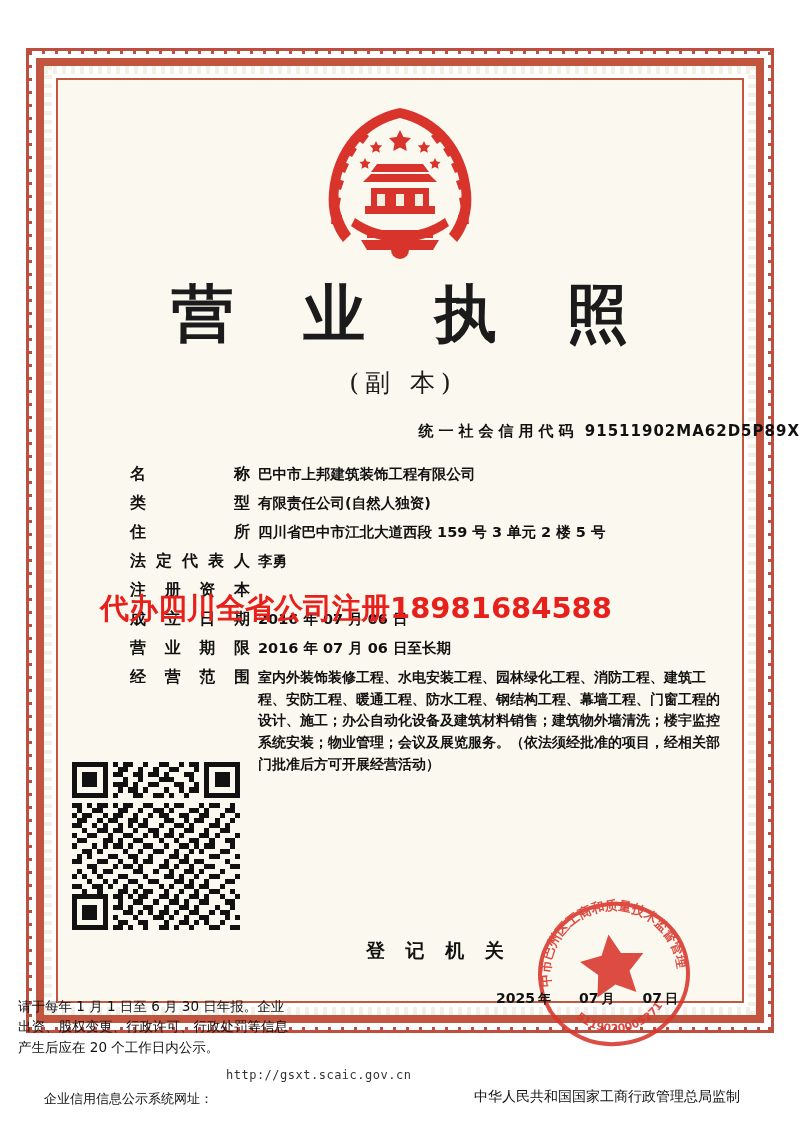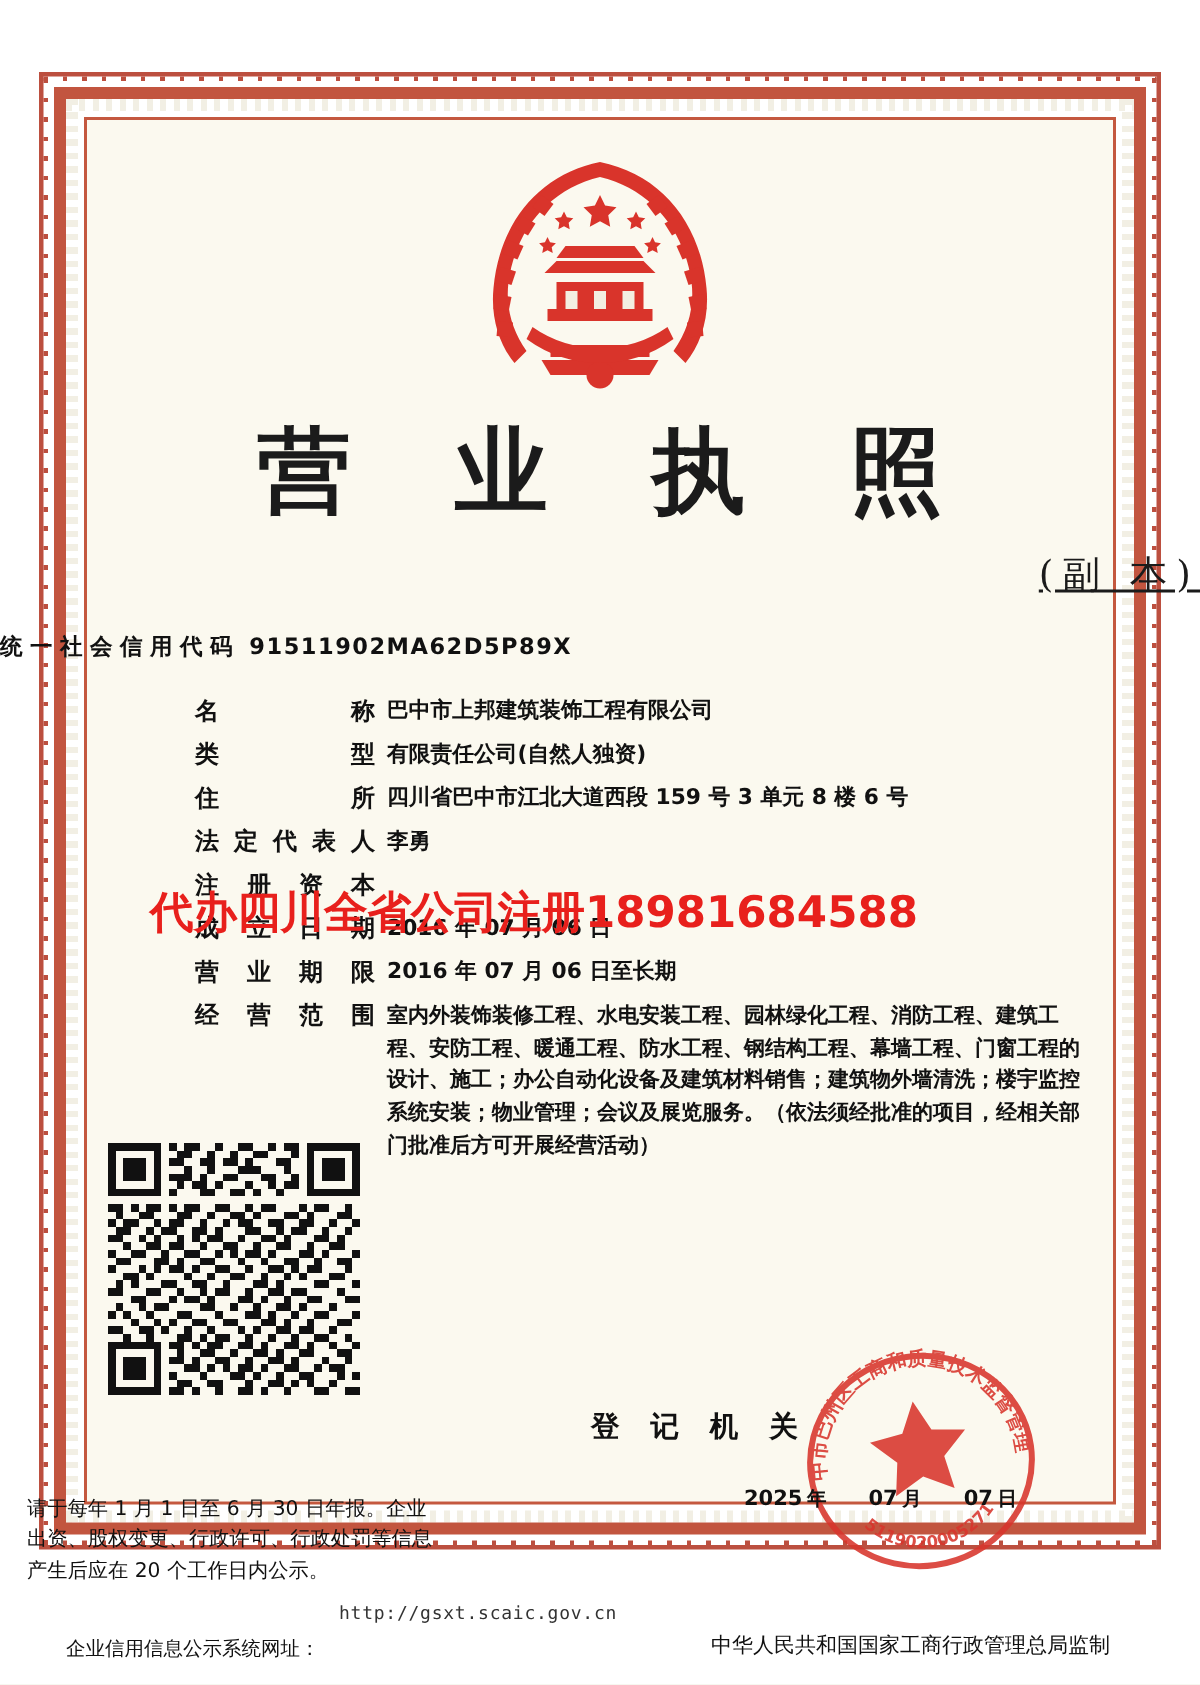--- a/index.html
+++ b/index.html
@@ -88,34 +88,33 @@
     font-size: 62px;
     letter-spacing: 24px;
     text-indent: 24px;
     color: #1b1b1b;
   }
   .cert-subtitle {
     position: absolute;
     top: 366px;
     left: 0;
     width: 100%;
-    text-align: right;
+    text-align: center;
     font-family: "DejaVu Serif", serif;
     font-size: 25px;
     letter-spacing: 6px;
     text-indent: 6px;
     color: #1b1b1b;
-    text-decoration: underline;
   }
   .credit-code {
     position: absolute;
     top: 422px;
     left: 0;
     width: 100%;
-    text-align: left;
+    text-align: right;
     font-family: "DejaVu Sans", sans-serif;
     font-size: 15px;
     font-weight: bold;
     letter-spacing: 1px;
     color: #111;
   }
   .credit-code .label {
     letter-spacing: 5px;
   }
 
@@ -176,21 +175,20 @@
 
   .registrar {
     position: absolute;
     left: 366px;
     top: 938px;
     font-family: "DejaVu Serif", serif;
     font-weight: bold;
     font-size: 19px;
     letter-spacing: 7px;
     color: #111;
-    margin-left: 28px;
   }
 
   .seal {
     position: absolute;
     left: 528px;
     top: 888px;
     width: 172px;
     height: 172px;
   }
 
@@ -315,21 +313,21 @@
     <div class="field-row">
       <div class="field-label">名称</div>
       <div class="field-value">巴中市上邦建筑装饰工程有限公司</div>
     </div>
     <div class="field-row">
       <div class="field-label">类型</div>
       <div class="field-value">有限责任公司(自然人独资)</div>
     </div>
     <div class="field-row">
       <div class="field-label">住所</div>
-      <div class="field-value">四川省巴中市江北大道西段 159 号 3 单元 8 楼 6 号</div>
+      <div class="field-value">四川省巴中市江北大道西段 159 号 3 单元 2 楼 5 号</div>
     </div>
     <div class="field-row">
       <div class="field-label">法定代表人</div>
       <div class="field-value">李勇</div>
     </div>
     <div class="field-row">
       <div class="field-label">注册资本</div>
     </div>
     <div class="field-row">
       <div class="field-label">成立日期</div>

